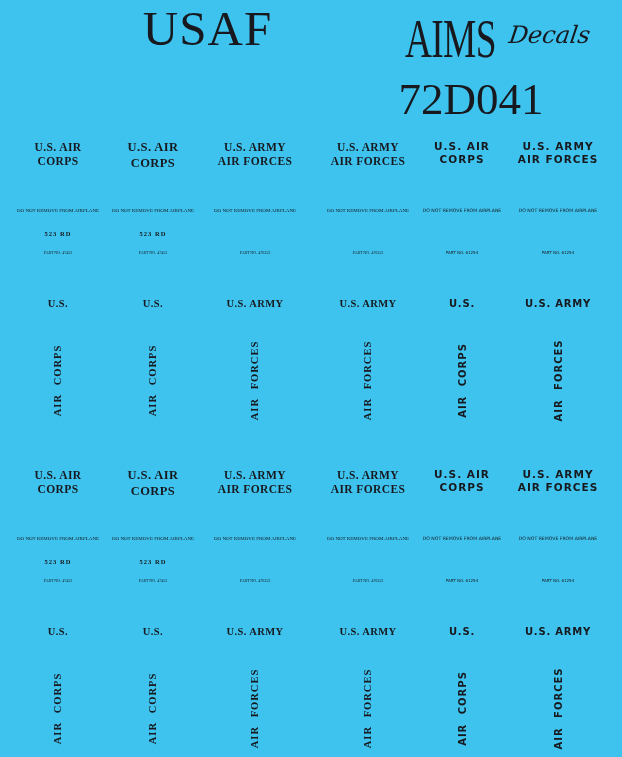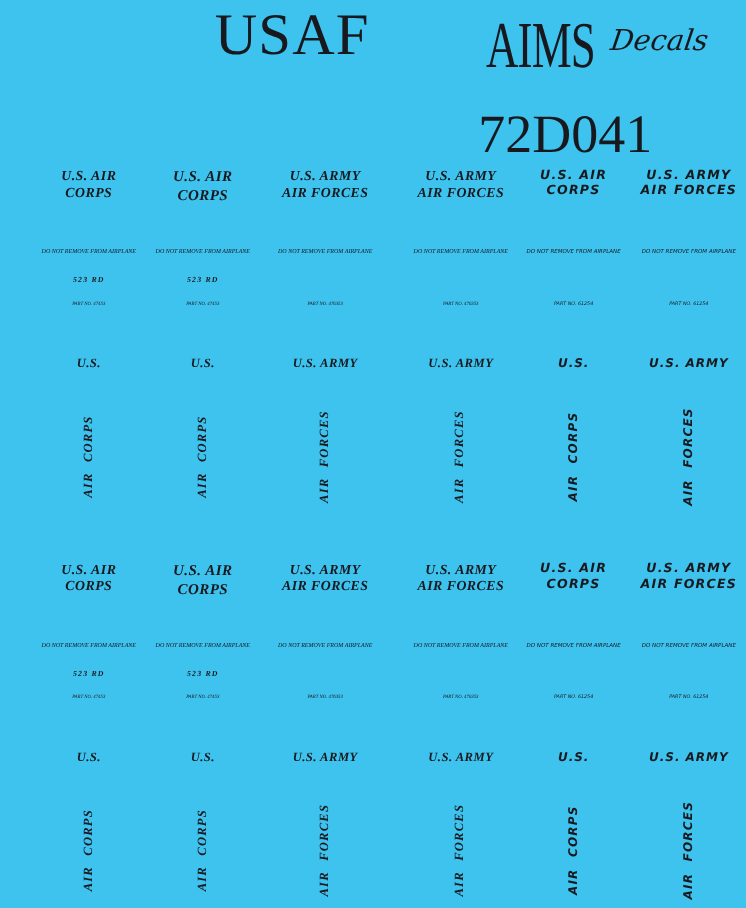--- a/index.html
+++ b/index.html
@@ -3,32 +3,32 @@
 <meta charset="utf-8">
 <style>
   html,body{margin:0;padding:0;}
   #sheet{
     position:relative; width:622px; height:757px; overflow:hidden;
     background:#3EC3EF; color:#17191E;
     font-family:"Liberation Serif", serif;
   }
   
   .title1{position:absolute; left:0; top:8; width:415px; text-align:center;
-          font-size:49px; letter-spacing:1px;padding-left:36px;}
+          font-size:49px; letter-spacing:1px;}
   .title2{position:absolute; left:0; top:70; width:420px; text-align:center;
           font-size:47px;}
   .brand{position:absolute; left:405px; top:14px; white-space:nowrap;}
   .brand .aims{display:inline-block; font-size:52px; line-height:1;
           transform:scale(0.72,1.05); transform-origin:left bottom; letter-spacing:-1px;}
   .brand .decals{display:inline-block; font-family:"DejaVu Serif", serif;
           font-style:italic; font-size:24px; transform:translate(-22px,-14px) skewX(-8deg);}
-  .code{position:absolute; left:371px; top:86px; width:200px; text-align:center;
+  .code{position:absolute; left:371px; top:73px; width:200px; text-align:center;
           font-size:45px;}
   
-  .half{position:absolute; left:16px; width:512px; height:320px;font-style:italic;}
+  .half{position:absolute; left:0; width:512px; height:320px;}
   .half.top{top:140px;}
   .half.bottom{top:468px;}
   .col{position:absolute; top:0; width:100px; height:320px;}
   .p1{left:8px;} .p2{left:103px;} .p3{left:205px;}
   .p4{left:318px;} .p5{left:412px;} .p6{left:508px;}
   .col > div{position:absolute; left:0; width:100%; text-align:center;}
   .name{top:0; font-weight:bold; font-size:11.5px; line-height:1.25; letter-spacing:.4px;}
   .c2 .name{font-size:12.5px;}
   .warn{top:68px; font-size:5px; white-space:nowrap;}
   .unit{top:90px; font-size:6.5px; font-weight:bold; letter-spacing:1px;}

